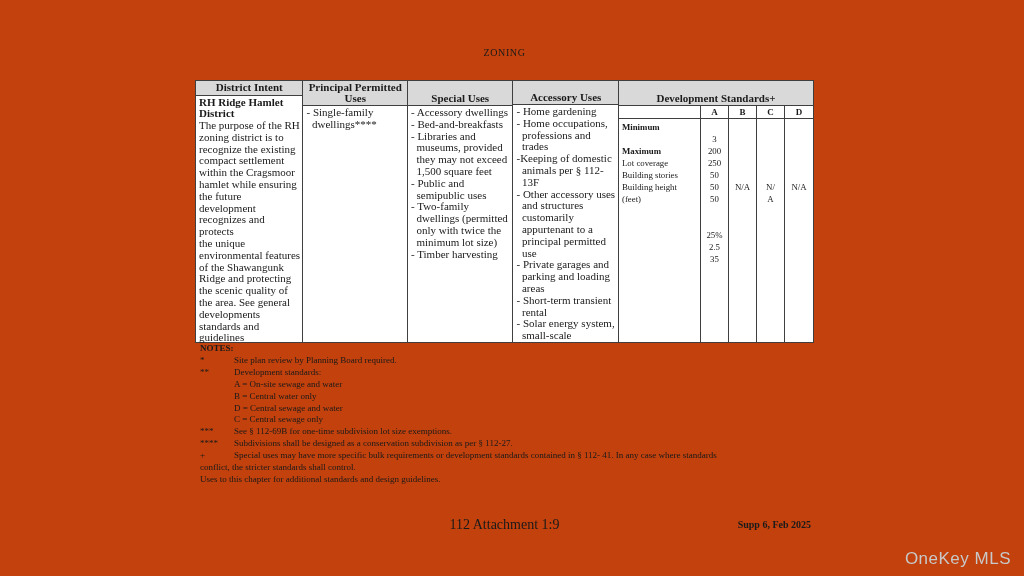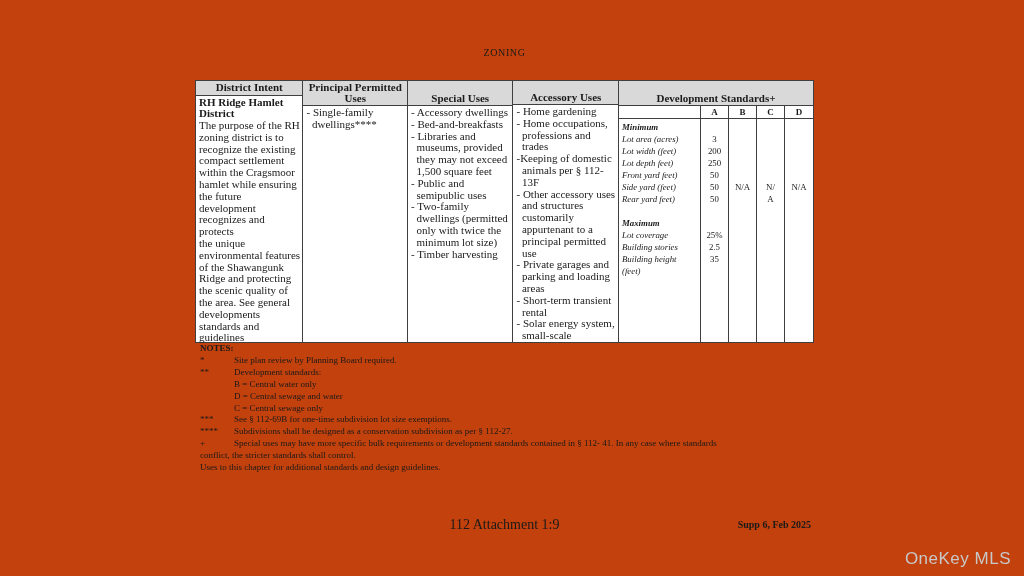--- a/index.html
+++ b/index.html
@@ -28,21 +28,21 @@
   }
   .cell-body {
     flex:1; padding:1px 2px 0 3px; font-size:11px; line-height:11.8px;
   }
   .pre { white-space:pre-wrap; }
   .bold { font-weight:bold; }
   
   .ds-body { flex:1; display:flex; }
   .ds-col { box-sizing:border-box; border-right:1px solid #3f3f3f; display:flex; flex-direction:column; }
   .ds-col:last-child { border-right:none; }
-  .ds-labels { width:82px;font-style:italic; } .ds-val-col { width:28px; }
+  .ds-labels { width:82px; } .ds-val-col { width:28px; }
   .ds-col:last-child { flex:1; }
   .ds-subhead {
     height:13px; box-sizing:border-box; border-bottom:1px solid #3f3f3f;
     font-weight:bold; font-size:9px; line-height:12px; text-align:center;
   }
   .ds-content { font-size:8.8px; line-height:12px; padding-top:2px; }
   .ds-labels .ds-content { padding-left:3px; padding-right:1px; }
   .ds-vals { text-align:center; }
   .blank-line { height:12px; }
   
@@ -148,26 +148,20 @@
     </div>
 
     <div class="col col-5">
       <div class="cell-head">Development Standards+</div>
       <div class="ds-body">
 
         <div class="ds-col ds-labels">
           <div class="ds-subhead"></div>
           <div class="ds-content">
             <div class="bold">Minimum</div>
-            <div class="pre">Lot area (acres)
-Lot width (feet)
-Lot depth feet)
-Front yard feet)
-Side yard (feet)
-Rear yard feet)</div>
             <div class="blank-line"></div>
             <div class="bold">Maximum</div>
             <div class="pre">Lot coverage
 Building stories
 Building height
 (feet)</div>
           </div>
         </div>
 
         <div class="ds-col ds-val-col">
@@ -227,20 +221,24 @@
     <div class="note-row">
       <span class="note-sym">*</span>
       <span class="note-text">Site plan review by Planning Board required.</span>
     </div>
     <div class="note-row">
       <span class="note-sym">**</span>
       <span class="note-text">Development standards:</span>
     </div>
     <div class="note-row">
       <span class="note-sym"></span>
+      <span class="note-text">A = On-site sewage and water</span>
+    </div>
+    <div class="note-row">
+      <span class="note-sym"></span>
       <span class="note-text">B = Central water only</span>
     </div>
     <div class="note-row">
       <span class="note-sym"></span>
       <span class="note-text">D = Central sewage and water</span>
     </div>
     <div class="note-row">
       <span class="note-sym"></span>
       <span class="note-text">C = Central sewage only</span>
     </div>

